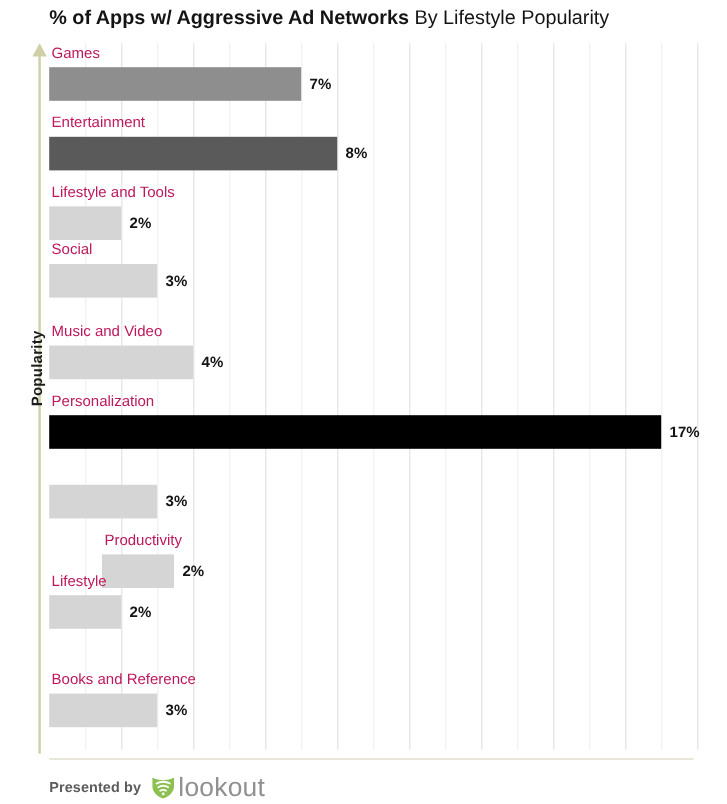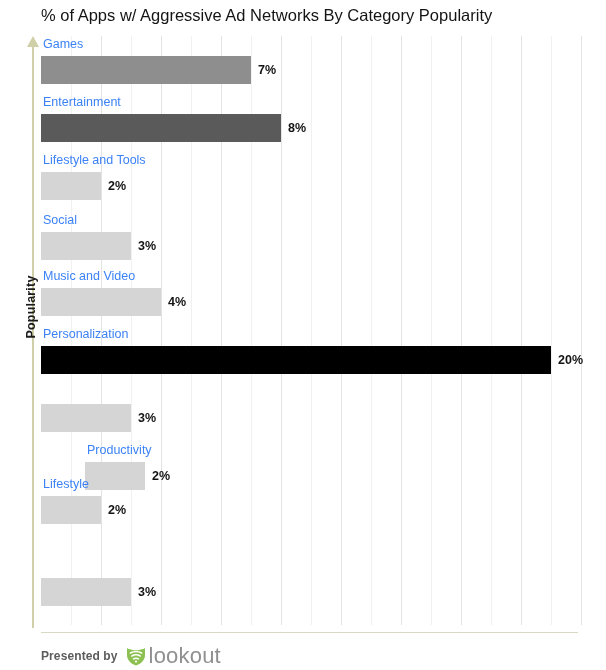--- a/index.html
+++ b/index.html
@@ -19,21 +19,21 @@
   
   #chart-title {
     position: absolute;
     left: 41px;
     top: 4px;
     font-size: 16.5px;
     line-height: 22px;
     white-space: nowrap;
     color: #141414;
   }
-  #chart-title .t-bold { font-weight: normal; }
+  #chart-title .t-bold { font-weight: bold; }
   #chart-title .t-reg  { font-weight: normal; }
 
   
   #plot-area {
     position: absolute;
     left: 41px;
     top: 36px;
     width: 537px;
     height: 589px;
   }
@@ -102,21 +102,21 @@
     left: 0;
     width: 100%;
     height: 58px;
   }
   .row-label {
     position: absolute;
     left: 2px;
     top: 0px;
     font-size: 12.5px;
     line-height: 16px;
-    color: #3b82f6;
+    color: #be185d;
     white-space: nowrap;
   }
   .bar-wrap {
     position: absolute;
     left: 0;
     top: 20px;
     height: 28px;
     display: flex;
     align-items: center;
   }
@@ -166,21 +166,21 @@
     color: #909090;
     letter-spacing: 0.2px;
     margin-left: 2px;
     line-height: 22px;
   }
 </style>
 </head>
 <body>
 
 <div id="chart-title">
-  <span class="t-bold">% of Apps w/ Aggressive Ad Networks</span><span class="t-reg"> By Category Popularity</span>
+  <span class="t-bold">% of Apps w/ Aggressive Ad Networks</span><span class="t-reg"> By Lifestyle Popularity</span>
 </div>
 
 <div id="y-axis-arrow">
   <div class="head"></div>
   <div class="shaft"></div>
 </div>
 
 <div id="y-axis-title">Popularity</div>
 
 <div id="plot-area">
@@ -219,39 +219,39 @@
           <div class="bar-value">8%</div>
         </div>
       </div>
       <div class="row" style="top: 116px;">
         <div class="row-label">Lifestyle and Tools</div>
         <div class="bar-wrap">
           <div class="bar" style="width: 60px; background: rgb(213, 213, 213);"></div>
           <div class="bar-value">2%</div>
         </div>
       </div>
-      <div class="row" style="top: 176px;">
+      <div class="row" style="top: 164px;">
         <div class="row-label">Social</div>
         <div class="bar-wrap">
           <div class="bar" style="width: 90px; background: rgb(213, 213, 213);"></div>
           <div class="bar-value">3%</div>
         </div>
       </div>
       <div class="row" style="top: 232px;">
         <div class="row-label">Music and Video</div>
         <div class="bar-wrap">
           <div class="bar" style="width: 120px; background: rgb(213, 213, 213);"></div>
           <div class="bar-value">4%</div>
         </div>
       </div>
       <div class="row" style="top: 290px; padding-left: 14px;">
         <div class="row-label">Personalization</div>
         <div class="bar-wrap">
           <div class="bar" style="width: 510px; background: rgb(0, 0, 0);"></div>
-          <div class="bar-value">20%</div>
+          <div class="bar-value">17%</div>
         </div>
       </div>
       <div class="row" style="top: 348px;">
         <div class="bar-wrap">
           <div class="bar" style="width: 90px; background: rgb(213, 213, 213);"></div>
           <div class="bar-value">3%</div>
         </div>
       </div>
       <div class="row" style="top: 406px; margin-left: 44px;">
         <div class="row-label">Productivity</div>
@@ -261,20 +261,21 @@
         </div>
       </div>
       <div class="row" style="top: 440px;">
         <div class="row-label">Lifestyle</div>
         <div class="bar-wrap">
           <div class="bar" style="width: 60px; background: rgb(213, 213, 213);"></div>
           <div class="bar-value">2%</div>
         </div>
       </div>
       <div class="row" style="top: 522px;">
+        <div class="row-label">Books and Reference</div>
         <div class="bar-wrap">
           <div class="bar" style="width: 90px; background: rgb(213, 213, 213);"></div>
           <div class="bar-value">3%</div>
         </div>
       </div>
     </div>
 </div>
 
 <div id="footer-rule"></div>
 <div id="footer">

